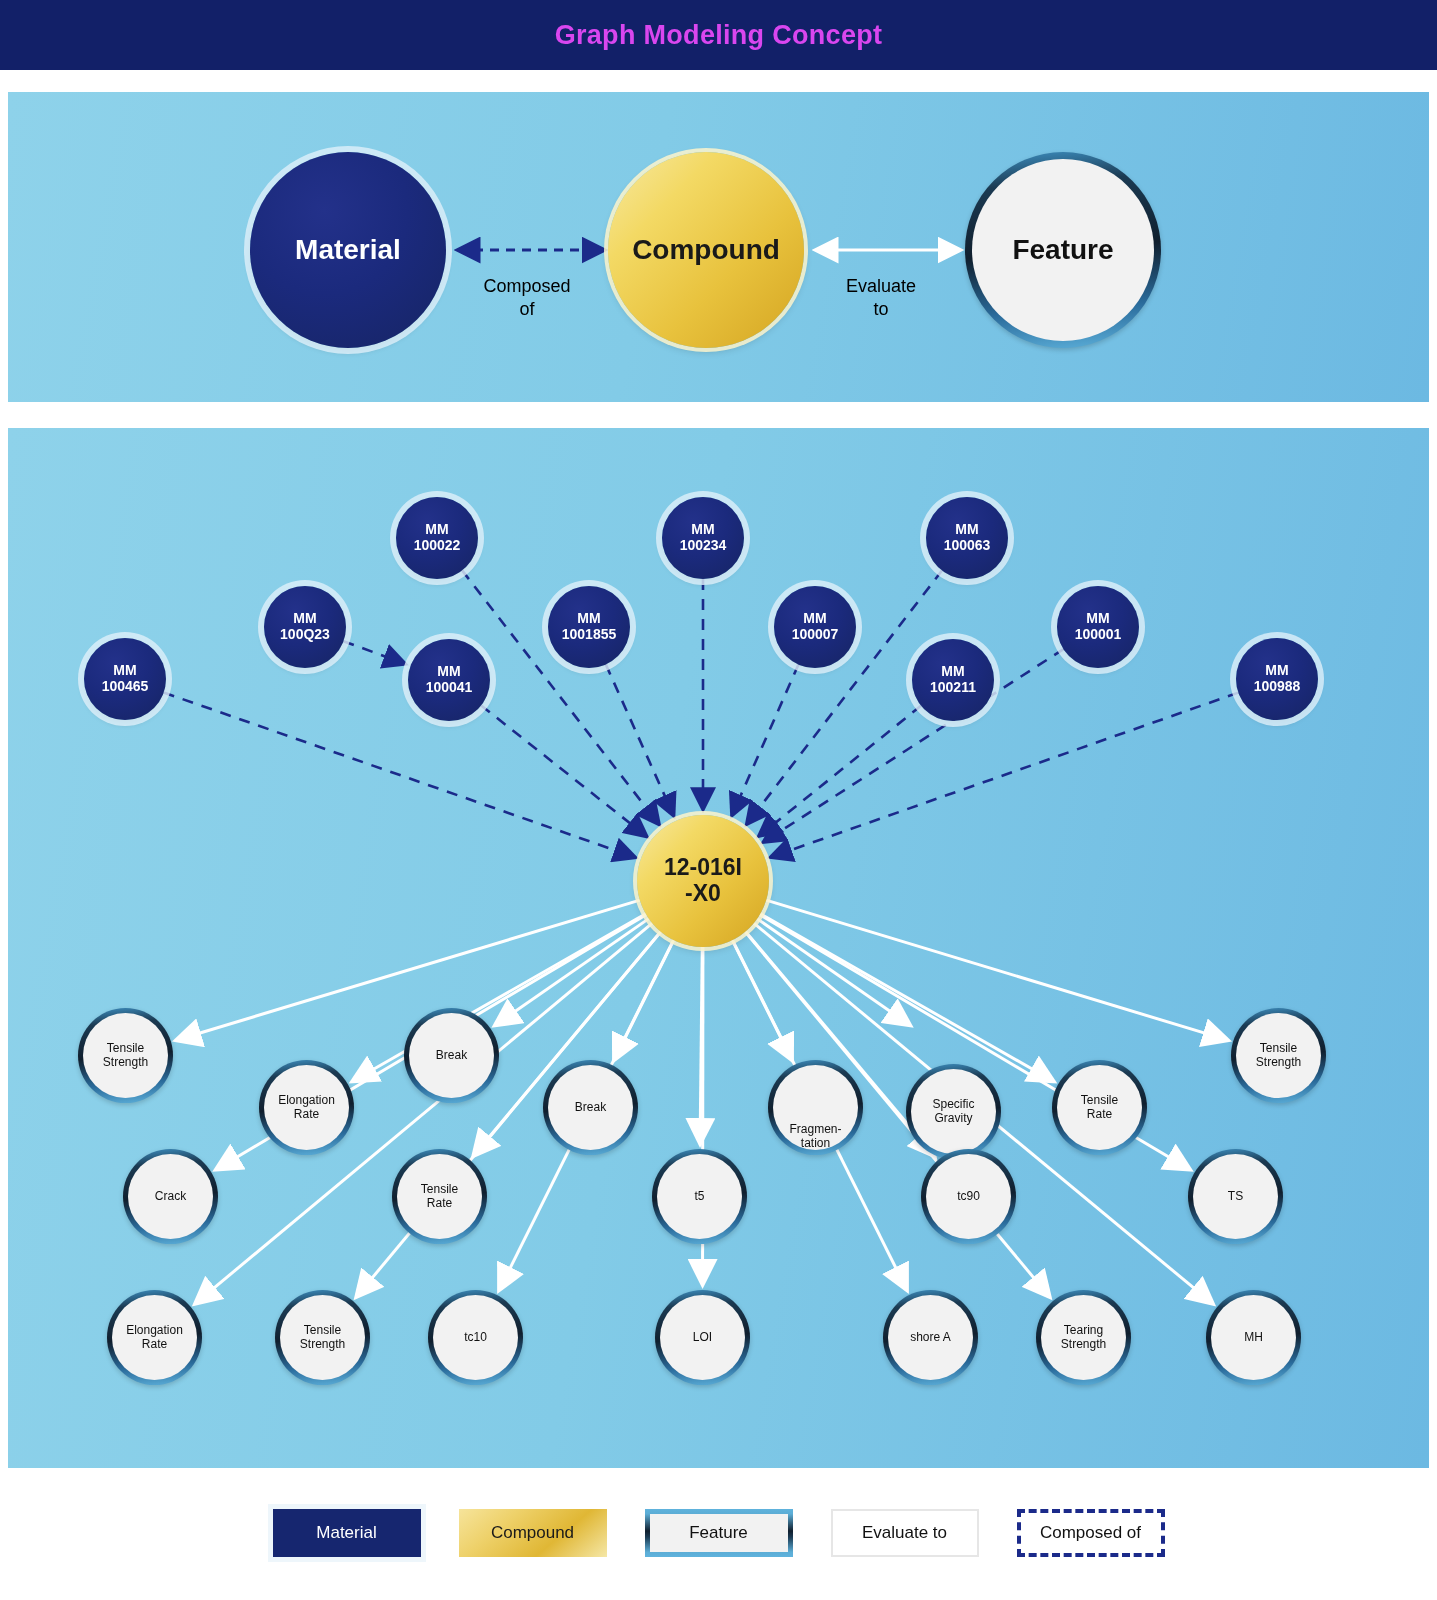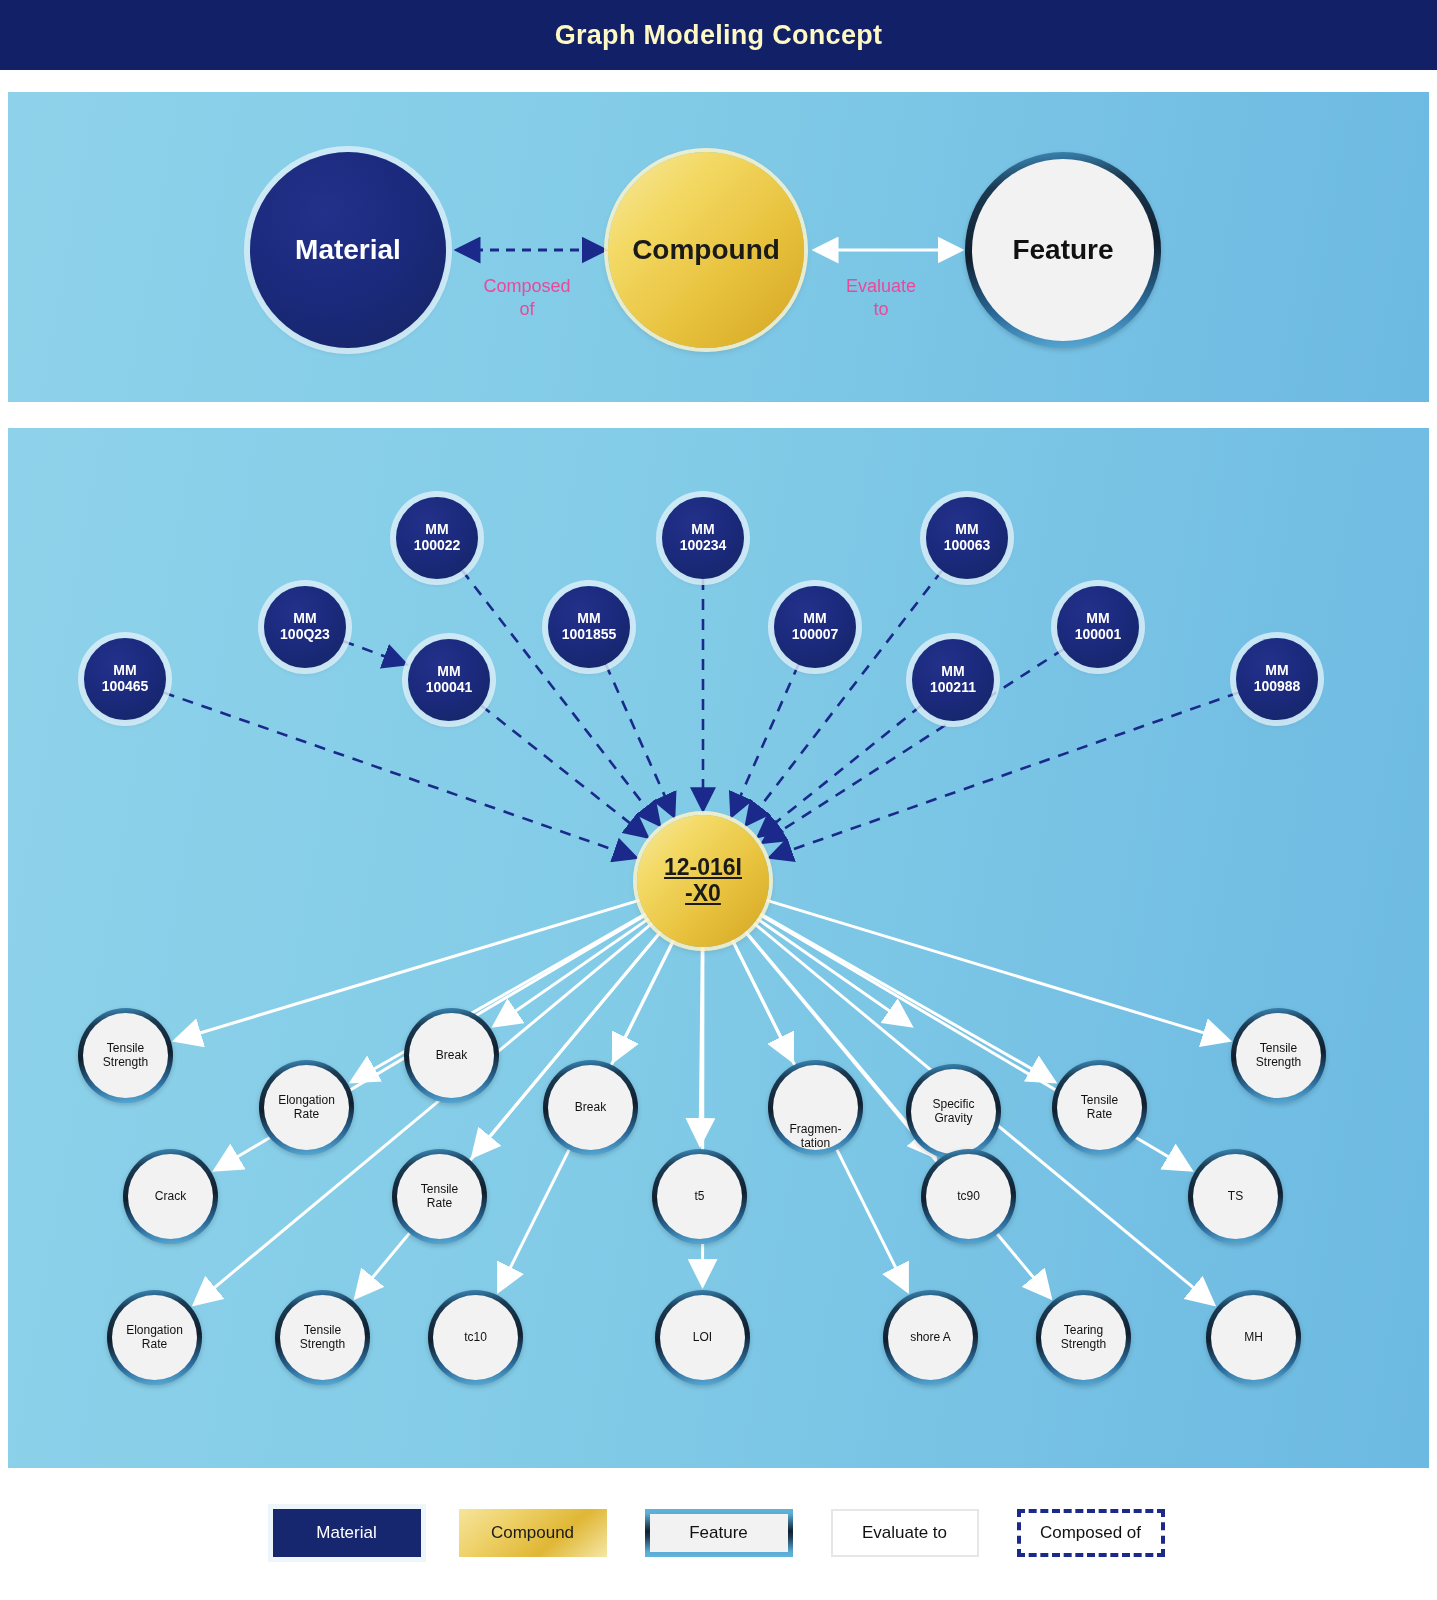--- a/index.html
+++ b/index.html
@@ -12,21 +12,21 @@
   }
   .page{position:relative;width:1437px;height:1600px;background:#ffffff;}
 
   
   .titlebar{
     position:absolute;left:0;top:0;width:1437px;height:70px;
     background:#122068;
     display:flex;align-items:center;justify-content:center;
   }
   .titlebar .title{
-    color:#fef9c3;font-size:27px;font-weight:bold;letter-spacing:.3px;
+    color:#d946ef;font-size:27px;font-weight:bold;letter-spacing:.3px;
   }
 
   
   .panel{
     position:absolute;left:8px;width:1421px;
     background:linear-gradient(100deg,#8ed2ea 0%,#82cbe7 45%,#6cb9e2 100%);
   }
   #concept-panel{top:92px;height:310px;}
   #graph-panel{top:428px;height:1040px;}
 
@@ -63,21 +63,21 @@
     background-clip:content-box,border-box;
     box-shadow:0 2px 5px rgba(0,0,0,.18);
   }
 
   
   #concept-material{left:250px;top:152px;width:196px;height:196px;font-size:28px;font-weight:600;}
   #concept-compound{left:608px;top:152px;width:196px;height:196px;font-size:28px;font-weight:600;}
   #concept-feature{left:965px;top:152px;width:196px;height:196px;font-size:28px;font-weight:600;border-width:7px;}
 
   .edge-label{
-    position:absolute;text-align:center;color:#ec4899;font-size:18px;line-height:1.25;z-index:6;
+    position:absolute;text-align:center;color:#000000;font-size:18px;line-height:1.25;z-index:6;
     white-space:pre-line;
   }
   #concept-lbl-composed{left:452px;top:275px;width:150px;}
   #concept-lbl-evaluate{left:806px;top:275px;width:150px;}
 
   
   .mm{width:82px;height:82px;font-size:14px;font-weight:600;}
   .feat{width:95px;height:95px;font-size:12px;}
   #compound-center{width:132px;height:132px;font-size:23px;font-weight:600;}
 
@@ -187,21 +187,21 @@
           <line x1="665.5615680457485" y1="512.0709634598497" x2="491.80900820464706" y2="860.7217044157301"></line>
           <line x1="694.9277108867346" y1="518.9999604112313" x2="694.5596932829236" y2="855.0000326907257"></line>
           <line x1="724.4384319542515" y1="512.0709634598497" x2="898.1909917953529" y2="860.7217044157301"></line>
           <line x1="737.2576320096964" y1="503.698052595076" x2="1040.6054402344173" y2="867.63569899346"></line>
           <line x1="745.8045783942988" y1="495.12950052133954" x2="1203.5477345077381" y2="874.7112457816211"></line>
         </g>
     </svg>
   </div>
 
   <div id="graph-nodes">
-      <div class="node n-compound" id="compound-center" style="left: 637px; top: 815px; width: 132px; height: 132px; text-decoration: underline;">
+      <div class="node n-compound" id="compound-center" style="left: 637px; top: 815px; width: 132px; height: 132px;">
         <span class="lbl">12-016I
 -X0</span>
       </div>
       <div class="node n-material mm" style="left: 84px; top: 638px; width: 82px; height: 82px;">
         <span class="lbl">MM
 100465</span>
       </div>
       <div class="node n-material mm" style="left: 264px; top: 586px; width: 82px; height: 82px;">
         <span class="lbl">MM
 100Q23</span>

